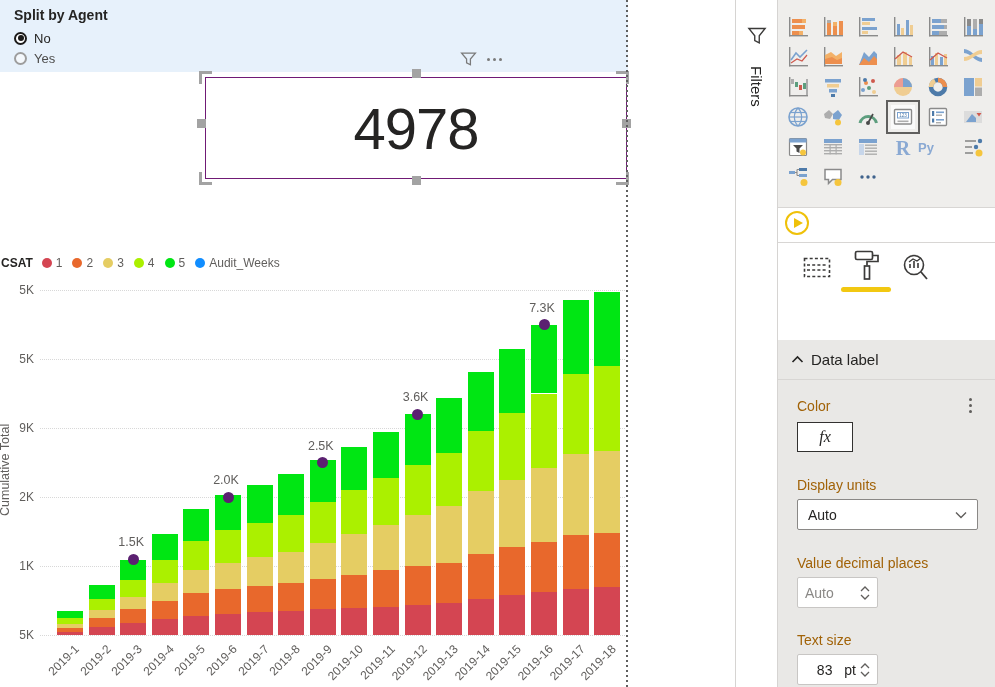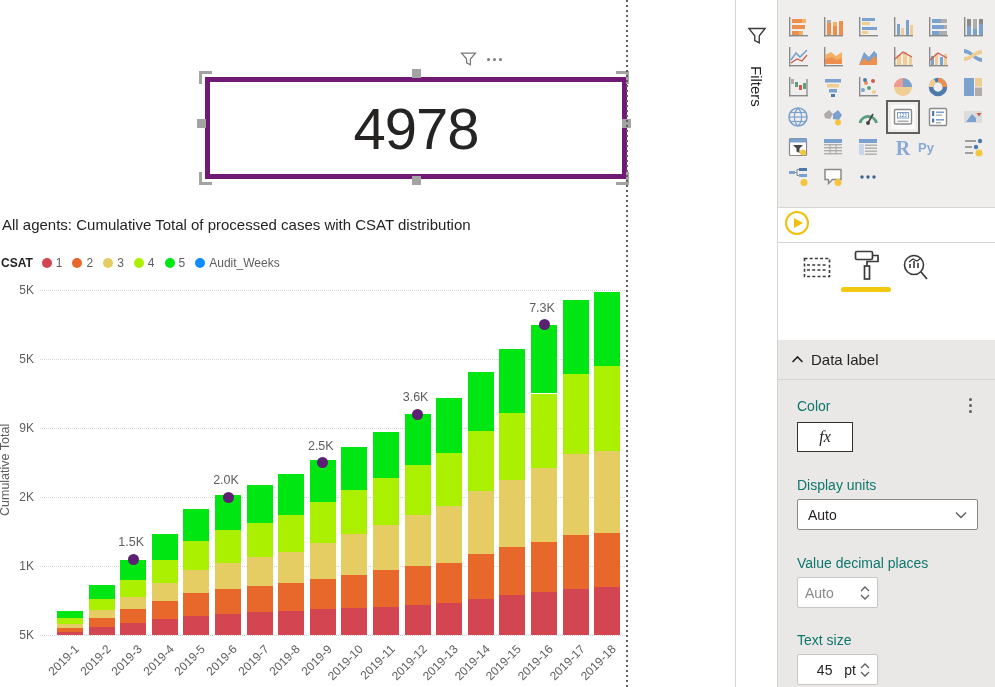--- a/index.html
+++ b/index.html
@@ -19,21 +19,21 @@
   .radio-label.off { color:#4d4c4b; }
 
   
   .vh-toolbar { left:460px; top:48px; width:60px; height:22px; display:flex; align-items:center; gap:10px; color:#7a7a7a; }
   .dots-h { display:flex; gap:3px; }
   .dots-h i, .dots-v i { display:block; width:3px; height:3px; border-radius:50%; background:#7a7a7a; }
   .dots-v { display:flex; flex-direction:column; gap:3px; }
   .dots-v i { background:#605e5c; }
 
   
-  .card-visual { left:205px; top:77px; width:422px; height:102px; background:#fff; border:5px solid #701a75; display:flex; align-items:center; justify-content:center; }
+  .card-visual { left:205px; top:77px; width:422px; height:102px; background:#fff; border:1px solid #701a75; display:flex; align-items:center; justify-content:center; }
   .card-value { font-size:58px; color:#252423; letter-spacing:-1px; }
   .handle { background:#a3a3a3; }
   .h-sq { width:9px; height:9px; }
   .br { width:13px; height:13px; background:transparent; }
   .br::before, .br::after { content:""; position:absolute; background:#a3a3a3; }
   .br::before { width:13px; height:3px; } .br::after { width:3px; height:13px; }
   .br-tl::before{top:0}.br-tl::after{left:0}
   .br-tr::before{top:0}.br-tr::after{right:0}
   .br-bl::before{bottom:0}.br-bl::after{left:0}
   .br-br::before{bottom:0}.br-br::after{right:0}
@@ -71,41 +71,52 @@
   .pane-divider { left:0; width:217px; height:0; border-top:1px solid #d8d6d4; }
   .viz-icon { width:24px; height:24px; }
   .viz-icon.sel-box { outline:2px solid #605f5e; outline-offset:3px; background:#fafafa; }
   .play-btn { left:7px; top:211px; width:24px; height:24px; border-radius:50%; border:2.5px solid #efc109; background:#fff; }
   .play-btn::after { content:""; position:absolute; left:7px; top:4.5px; width:0; height:0;
     border-left:9px solid #efc109; border-top:5.5px solid transparent; border-bottom:5.5px solid transparent; }
   .tab-underline { left:63px; top:287px; width:50px; height:4.5px; border-radius:2.5px; background:#f2c811; }
   .search-box { left:4px; top:296px; width:212px; height:36px; background:#fff; border:1px solid #b3b1ad;
     display:flex; align-items:center; gap:12px; padding-left:12px; }
   .search-text { font-size:15px; color:#323130; }
-  .fmt-label { font-size:14px; color:#0f766e;text-align:right; }
+  .fmt-label { font-size:14px; color:#a16207;text-align:right; }
   .fmt-header-label { font-size:15px; color:#252423; }
   .fx-btn { left:19px; top:422px; width:56px; height:30px; background:#fff; border:1px solid #323130;
     display:flex; align-items:center; justify-content:center;
     font-family:"Liberation Serif", serif; font-style:italic; font-size:16px; color:#252423; }
   .dropdown { left:19px; top:499px; width:181px; height:31px; background:#fff; border:1px solid #8a8886; border-radius:2px;
     display:flex; align-items:center; justify-content:space-between; padding:0 10px; }
   .dd-value { font-size:14px; color:#252423; }
   .spinbox { width:81px; height:31px; background:#fff; border:1px solid #c8c6c4; border-radius:2px;
     display:flex; align-items:center; padding:0 7px; position:absolute; left:19px; }
   .spin-val { font-size:14px; flex:1; }
   .spin-muted { color:#8a8886; }
   .spin-dark { color:#252423; text-align:center; }
   .spin-unit { font-size:14px; color:#252423; margin-right:4px; }
   .spin-arrows { display:flex; flex-direction:column; gap:2px; }
 </style>
 </head>
 <body>
 
 <div id="root">
 
+  <div class="abs slicer">
+    <div class="abs slicer-title">Split by Agent</div>
+    <div class="abs radio-row" style="top:29px;">
+      <span class="radio-outer radio-on"></span>
+      <span class="radio-label">No</span>
+    </div>
+    <div class="abs radio-row" style="top:49px;">
+      <span class="radio-outer radio-off"></span>
+      <span class="radio-label off">Yes</span>
+    </div>
+  </div>
 
   <div class="abs vh-toolbar">
     <svg width="17" height="17" viewBox="0 0 16 16">
       <path d="M1.5 2 h13 L9.8 7.5 V13 L6.2 11.2 V7.5 Z" fill="none" stroke="#7a7a7a" stroke-width="1.2"></path>
     </svg>
     <span class="dots-h">
         <i></i>
         <i></i>
         <i></i>
       </span>
@@ -118,21 +129,20 @@
   <div class="abs br br-tr" style="left:616px;top:71px;"></div>
   <div class="abs br br-bl" style="left:199px;top:172px;"></div>
   <div class="abs br br-br" style="left:616px;top:172px;"></div>
   <div class="abs handle h-sq" style="left:412px;top:69px;"></div>
   <div class="abs handle h-sq" style="left:412px;top:176px;"></div>
   <div class="abs handle h-sq" style="left:197px;top:119px;"></div>
   <div class="abs handle h-sq" style="left:622px;top:119px;"></div>
 
   <div class="abs page-divider"></div>
 
-  <div class="abs chart-title">All agents: Cumulative Total of processed cases with CSAT distribution</div>
   <div class="abs legend">
     <span class="legend-title">CSAT</span>
     <span id="legend-items" style="display:flex;gap:10px;align-items:center;">
         <span class="legend-item">
          <span class="legend-dot" style="background:#d44552"></span>
          <span class="legend-label">1</span>
         </span>
         <span class="legend-item">
          <span class="legend-dot" style="background:#e8682c"></span>
          <span class="legend-label">2</span>
@@ -609,21 +619,21 @@
             <path d="M1 5 L5 1 L9 5" fill="none" stroke="#605e5c" stroke-width="1.3"></path>
           </svg>
         <svg width="10" height="6" viewBox="0 0 10 6">
             <path d="M1 1 L5 5 L9 1" fill="none" stroke="#605e5c" stroke-width="1.3"></path>
           </svg>
       </span>
     </div>
 
     <div class="abs fmt-label" style="left:19px;top:632px;">Text size</div>
     <div class="abs spinbox" style="top:654px;">
-      <span class="spin-val spin-dark">45</span>
+      <span class="spin-val spin-dark">83</span>
       <span class="spin-unit">pt</span>
       <span class="spin-arrows">
         <svg width="10" height="6" viewBox="0 0 10 6">
             <path d="M1 5 L5 1 L9 5" fill="none" stroke="#605e5c" stroke-width="1.3"></path>
           </svg>
         <svg width="10" height="6" viewBox="0 0 10 6">
             <path d="M1 1 L5 5 L9 1" fill="none" stroke="#605e5c" stroke-width="1.3"></path>
           </svg>
       </span>
     </div>

